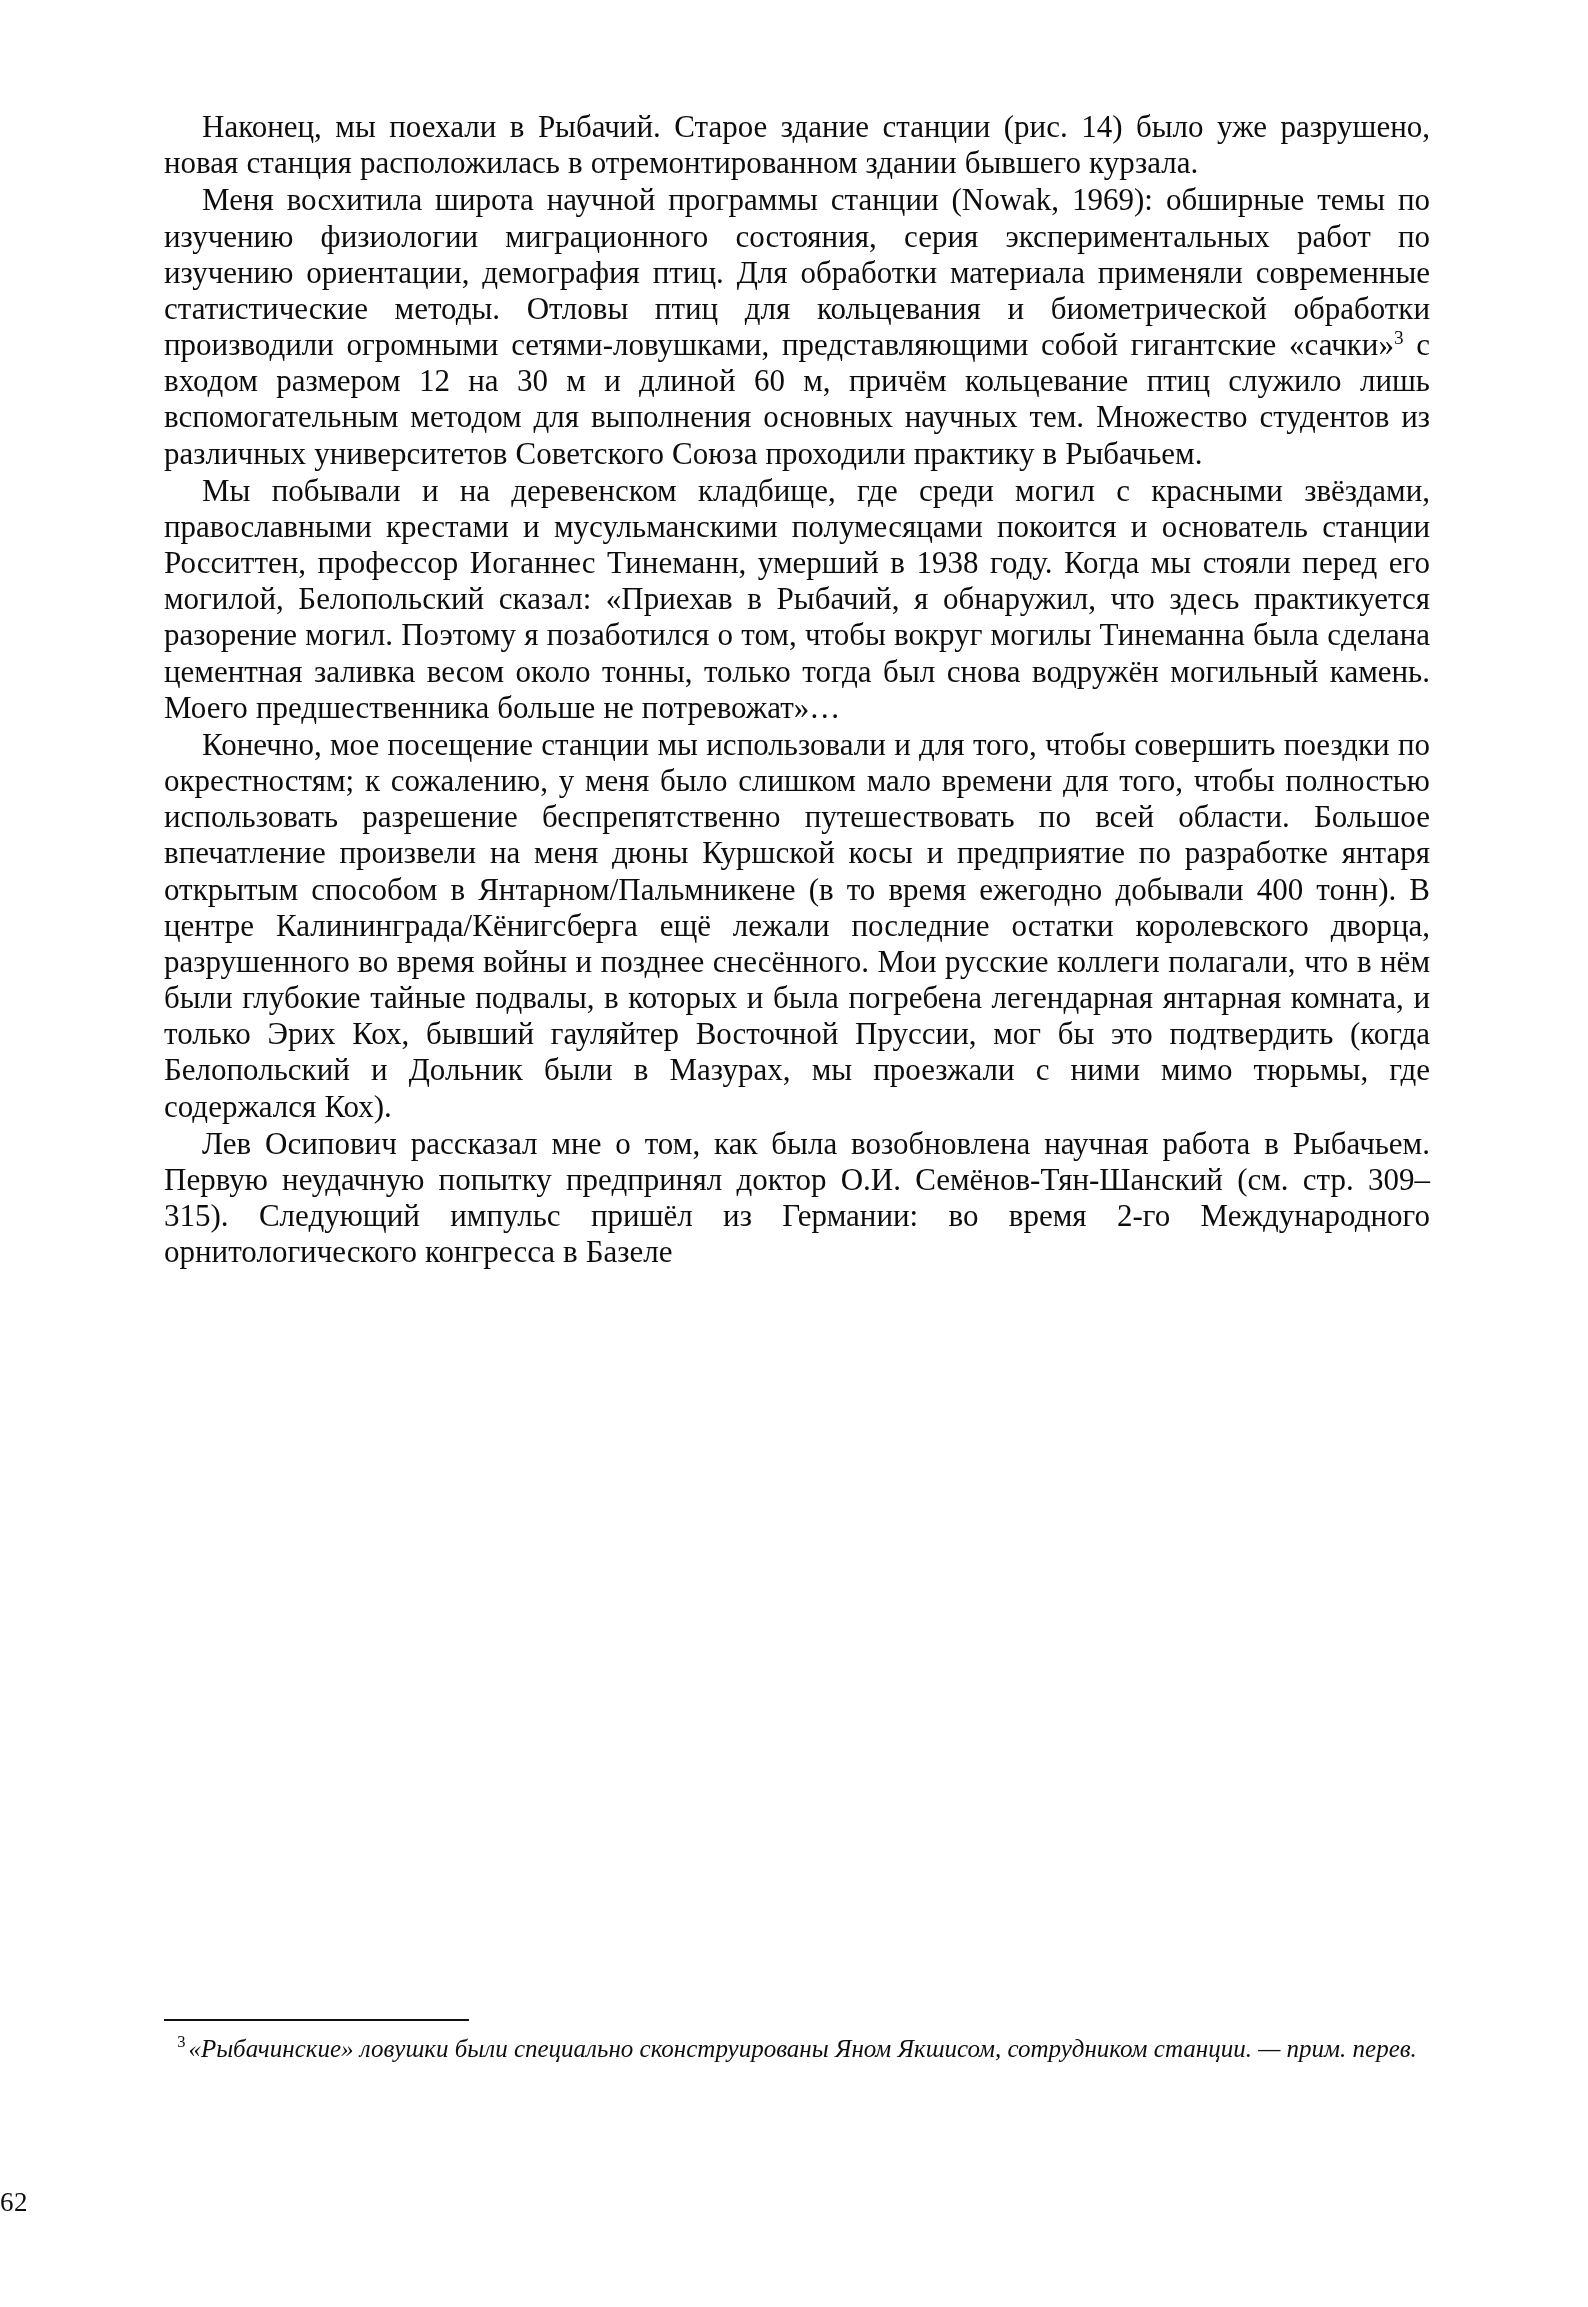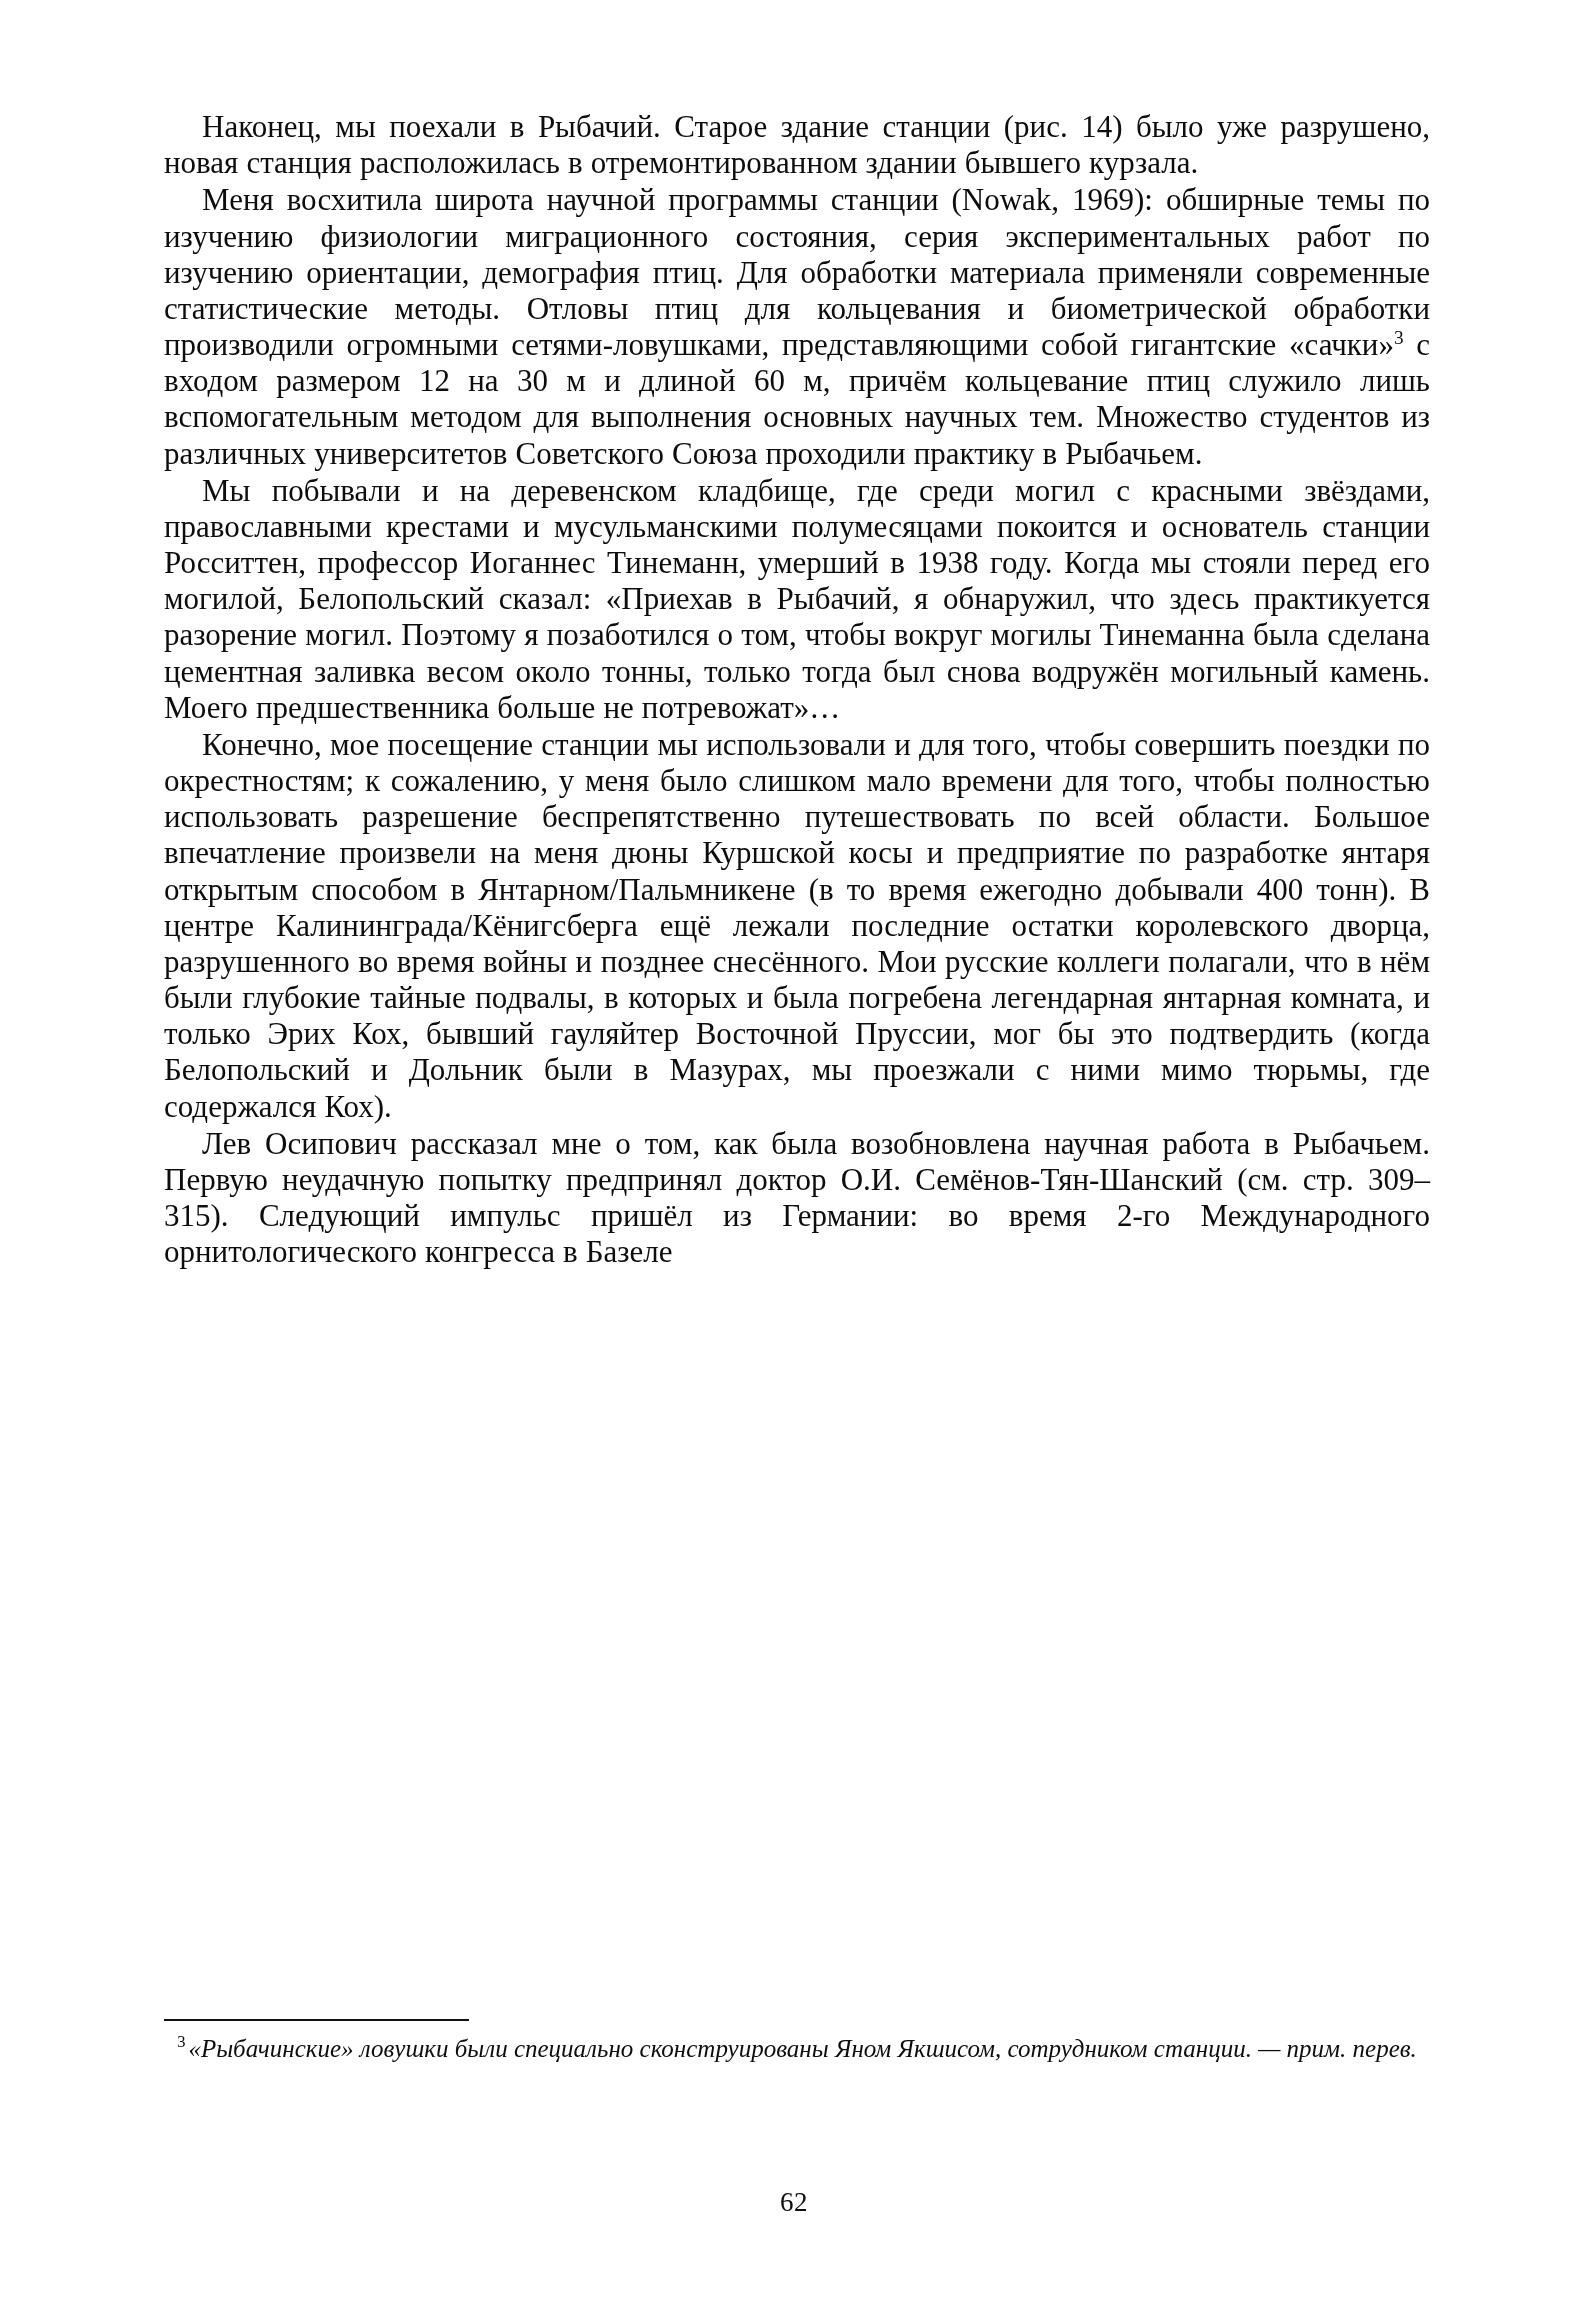--- a/index.html
+++ b/index.html
@@ -67,21 +67,21 @@
     font-size: 0.66em;
     vertical-align: super;
     line-height: 0;
     margin-right: 3px;
   }
   .page-number {
     position: absolute;
     left: 0;
     right: 0;
     top: 2187px;
-    text-align: center;
+    text-align: left;
     font-size: 27px;
     letter-spacing: 0.02em;
   }
 </style>
 </head>
 <body>
 
 <div class="page">
 
   <div class="text-column">

